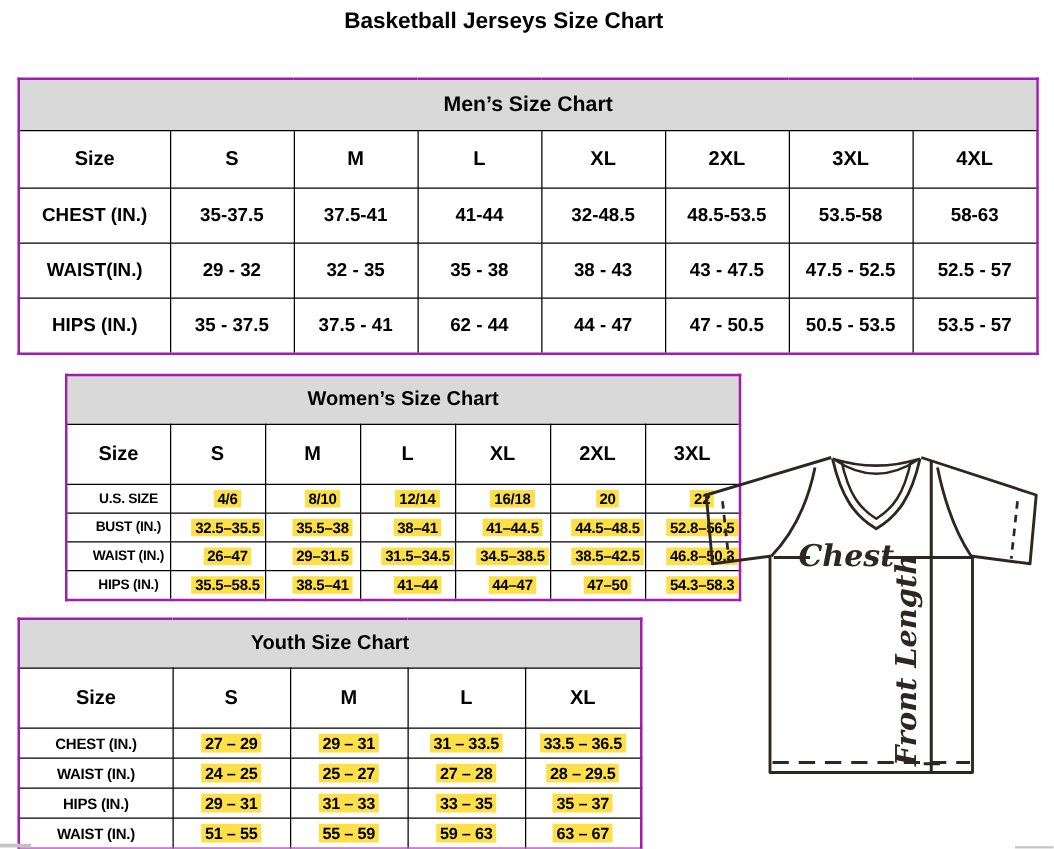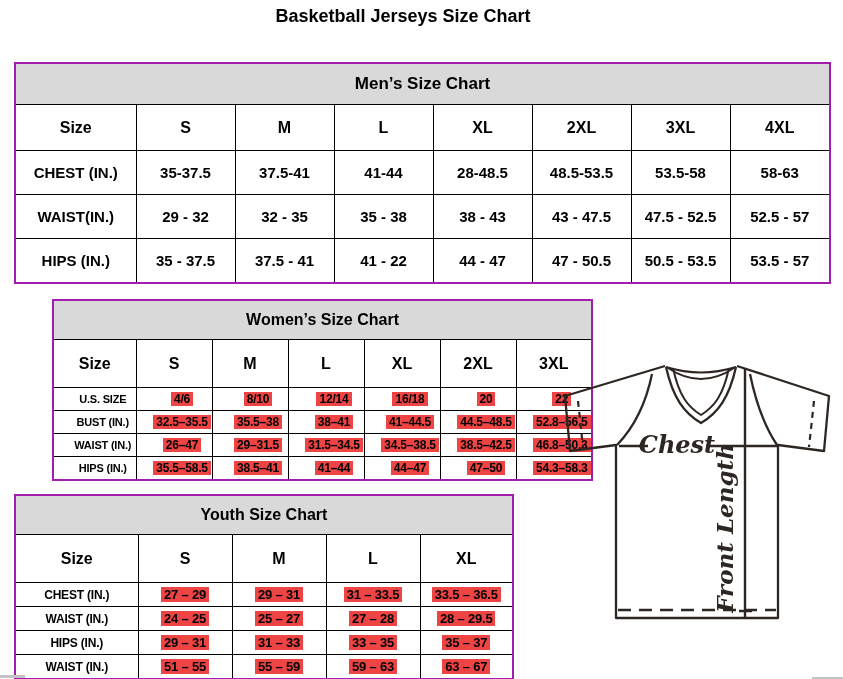--- a/index.html
+++ b/index.html
@@ -33,21 +33,21 @@
   .womens .hdr td { height:47px; font-size:16px; }
   .womens .r td { height:22px; font-size:12px; letter-spacing:-0.2px;padding-left:16px; }
   .womens .r td.lbl { font-size:11px; }
   
   .youth { left:14px; top:494px; width:498px;padding-left:32px; }
   .youth td { font-weight:bold; }
   .youth .band { font-size:16px; height:38px; }
   .youth .hdr td { height:47px; font-size:16px; }
   .youth .r td { height:23px; font-size:13px; letter-spacing:-0.2px; }
   .youth .r td.lbl { font-size:12px; }
-  .hl { background:#ef4444; padding:0 3px; }
+  .hl { background:#fde047; padding:0 3px; }
   
   .jersey { position:absolute; left:556px; top:356px; }
   
   .handle { position:absolute; background:#c4c4c4; }
   .handle.left { left:0; top:675px; width:25px; height:3px; }
   .handle.right { left:812px; top:677px; width:31px; height:2px; }
 </style>
 </head>
 <body>
 
@@ -78,40 +78,40 @@
       <td>XL</td>
       <td>2XL</td>
       <td>3XL</td>
       <td>4XL</td>
     </tr>
     <tr class="r">
       <td class="lbl">CHEST (IN.)</td>
       <td>35-37.5</td>
       <td>37.5-41</td>
       <td>41-44</td>
-      <td>28-48.5</td>
+      <td>32-48.5</td>
       <td>48.5-53.5</td>
       <td>53.5-58</td>
       <td>58-63</td>
     </tr>
     <tr class="r">
       <td class="lbl">WAIST(IN.)</td>
       <td>29 - 32</td>
       <td>32 - 35</td>
       <td>35 - 38</td>
       <td>38 - 43</td>
       <td>43 - 47.5</td>
       <td>47.5 - 52.5</td>
       <td>52.5 - 57</td>
     </tr>
     <tr class="r">
       <td class="lbl">HIPS (IN.)</td>
       <td>35 - 37.5</td>
       <td>37.5 - 41</td>
-      <td>41 - 22</td>
+      <td>62 - 44</td>
       <td>44 - 47</td>
       <td>47 - 50.5</td>
       <td>50.5 - 53.5</td>
       <td>53.5 - 57</td>
     </tr>
   </tbody>
     </table>
 
   <table class="tbl womens">
     <colgroup>

